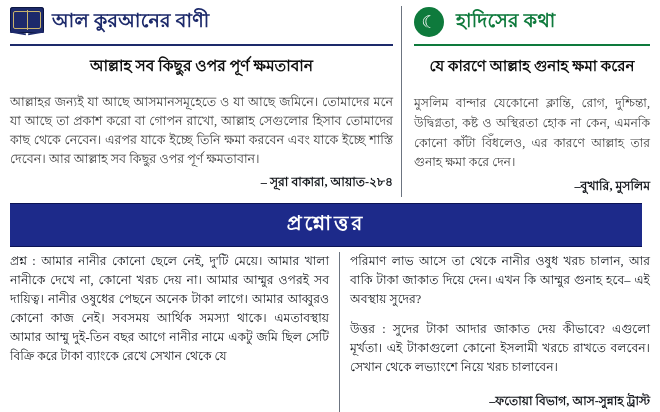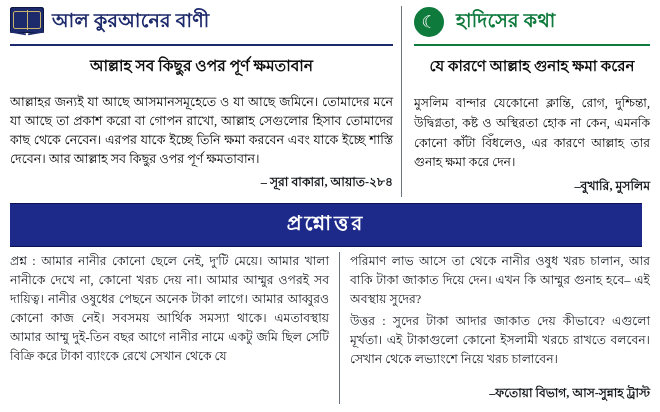--- a/index.html
+++ b/index.html
@@ -135,21 +135,21 @@
   }
   .headline.right {
     font-size: 15px;
     line-height: 1.35;
   }
 
   .body-text {
     font-size: 12.6px;
     line-height: 1.5;
     text-align: justify;
-    color: #000000;
+    color: #404040;
     margin-top: 18px;
   }
   .body-text.right {
     font-size: 12.3px;
     line-height: 1.6;
   }
   .source {
     margin-top: 4px;
     text-align: right;
     font-size: 12.3px;
@@ -244,21 +244,21 @@
 
   <div class="qa">
     <div class="qa-left">
       <div class="qa-text">
         <span class="qa-label">প্রশ্ন :</span>
         <span>আমার নানীর কোনো ছেলে নেই, দু'টি মেয়ে। আমার খালা নানীকে দেখে না, কোনো খরচ দেয় না। আমার আম্মুর ওপরই সব দায়িত্ব। নানীর ওষুধের পেছনে অনেক টাকা লাগে। আমার আব্বুরও কোনো কাজ নেই। সবসময় আর্থিক সমস্যা থাকে। এমতাবস্থায় আমার আম্মু দুই-তিন বছর আগে নানীর নামে একটু জমি ছিল সেটি বিক্রি করে টাকা ব্যাংকে রেখে সেখান থেকে যে</span>
       </div>
     </div>
     <div class="qa-right">
       <div class="qa-text">পরিমাণ লাভ আসে তা থেকে নানীর ওষুধ খরচ চালান, আর বাকি টাকা জাকাত দিয়ে দেন। এখন কি আম্মুর গুনাহ হবে– এই অবস্থায় সুদের?</div>
-      <div class="qa-text" style="margin-top:3px;">
+      <div class="qa-text" style="margin-top:11px;">
         <span class="qa-label">উত্তর :</span>
         <span>সুদের টাকা আদার জাকাত দেয় কীভাবে? এগুলো মূর্খতা। এই টাকাগুলো কোনো ইসলামী খরচে রাখতে বলবেন। সেখান থেকে লভ্যাংশে নিয়ে খরচ চালাবেন।</span>
       </div>
       <div class="qa-source">–ফতোয়া বিভাগ, আস-সুন্নাহ ট্রাস্ট</div>
     </div>
   </div>
 
 </div>
 
 </body></html>

